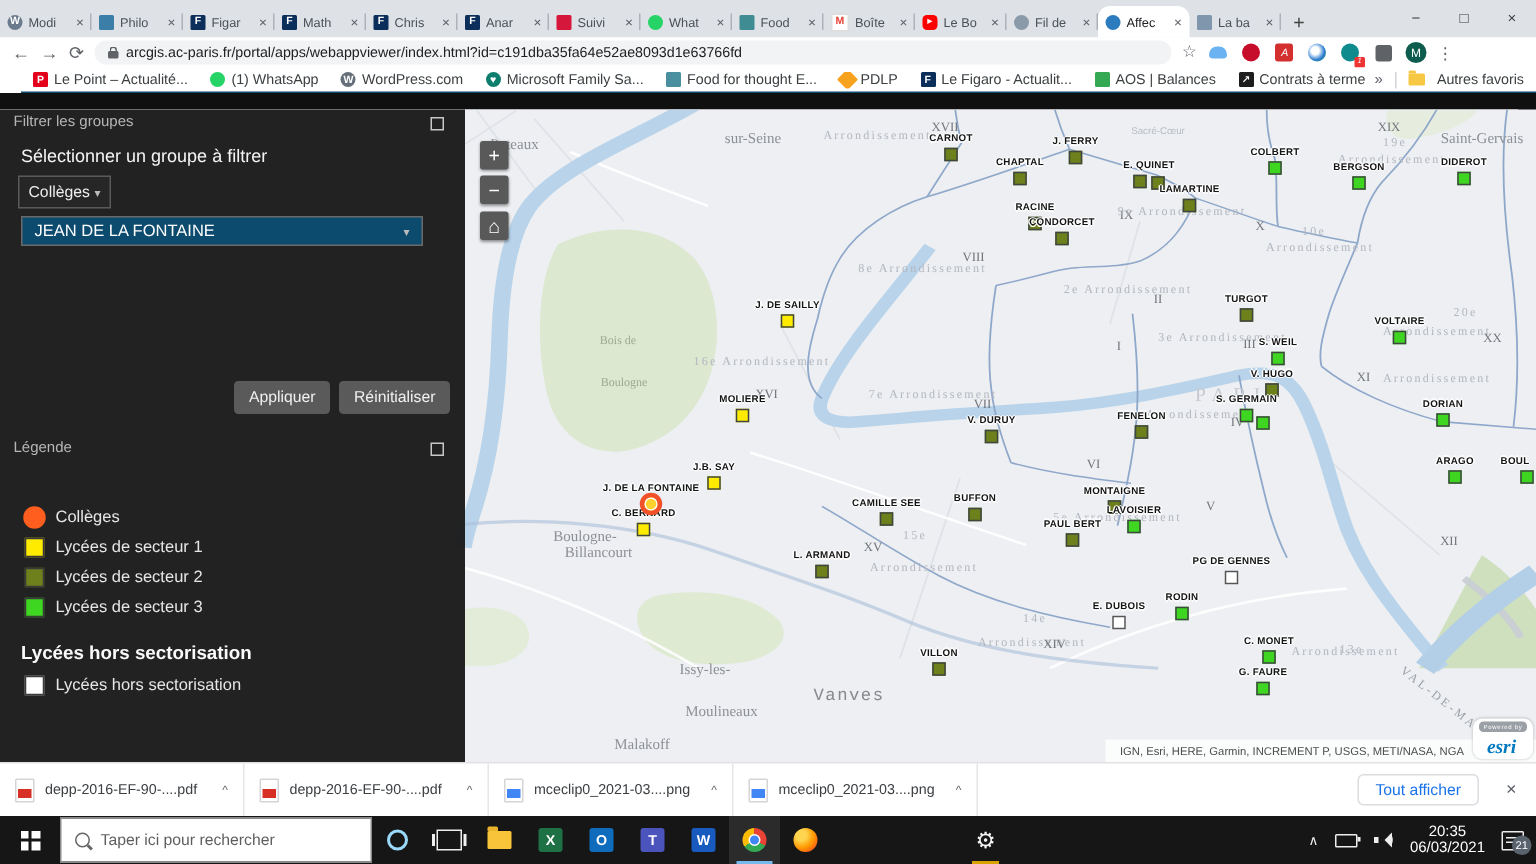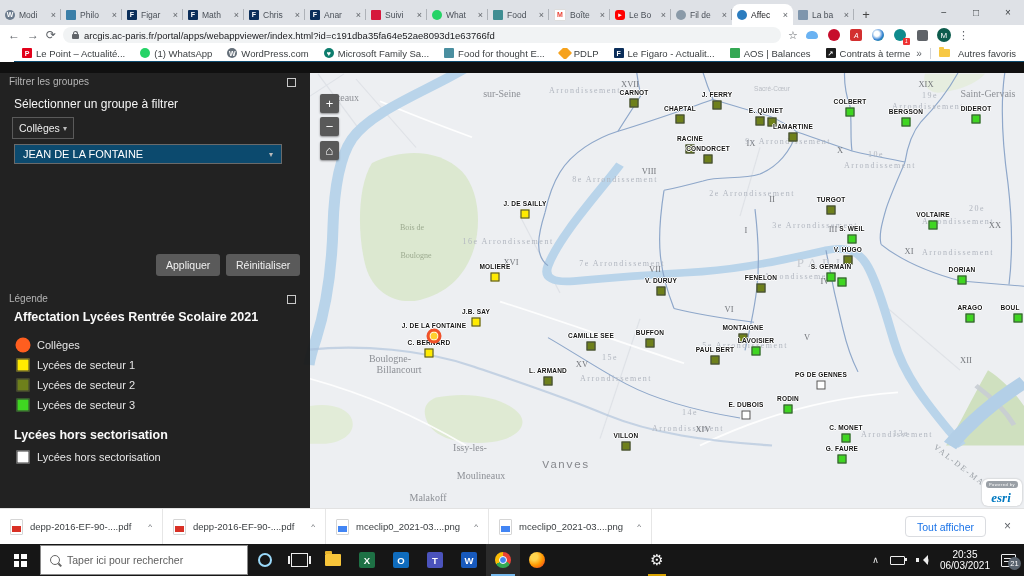--- a/index.html
+++ b/index.html
@@ -483,20 +483,21 @@
         <div class="sq w" style="left: 746px; top: 342px;"></div>
         <div class="schl" style="left: 746px; top: 335px;">E. DUBOIS</div>
         <div class="fontaine" style="left: 434px; top: 263px;"></div>
         <div class="schl" style="left: 434px; top: 256px;">J. DE LA FONTAINE</div>
       </div>
 
     <div class="zbtn" style="left:320px;top:21px">+</div>
     <div class="zbtn" style="left:320px;top:44px">−</div>
     <div class="zbtn" style="left:320px;top:68px">⌂</div>
 
+    <div class="attr">IGN, Esri, HERE, Garmin, INCREMENT P, USGS, METI/NASA, NGA</div>
     <div class="esri">
       <span class="pb">Powered by</span>
       <span class="et">esri</span>
     </div>
   </div>
 
   <div class="panel panel-filter">
     <div class="phead">Filtrer les groupes</div>
     <div class="pwin"></div>
     <div class="prompt">Sélectionner un groupe à filtrer</div>
@@ -508,21 +509,20 @@
       <span>JEAN DE LA FONTAINE</span>
       <span class="caret">▾</span>
     </div>
     <div class="btn" style="left:156px">Appliquer</div>
     <div class="btn" style="left:226px">Réinitialiser</div>
   </div>
 
   <div class="panel panel-legend">
     <div class="phead">Légende</div>
     <div class="pwin"></div>
-    <div class="legtitle">Affectation Lycées Rentrée Scolaire 2021</div>
     <div id="legend1">
         <span class="legsw" style="left: 23px; top: 55px; height: 15px; width: 15px; background: rgb(255, 94, 31); border-radius: 50%;"></span>
         <span class="leglbl" style="left: 37px; top: 55px;">Collèges</span>
         <span class="legsw" style="left: 23px; top: 75px; height: 11px; width: 11px; background: rgb(255, 235, 0); border: 1px solid rgb(58, 58, 58);"></span>
         <span class="leglbl" style="left: 37px; top: 75px;">Lycées de secteur 1</span>
         <span class="legsw" style="left: 23px; top: 95px; height: 11px; width: 11px; background: rgb(110, 128, 27); border: 1px solid rgb(58, 58, 58);"></span>
         <span class="leglbl" style="left: 37px; top: 95px;">Lycées de secteur 2</span>
         <span class="legsw" style="left: 23px; top: 115px; height: 11px; width: 11px; background: rgb(63, 214, 33); border: 1px solid rgb(58, 58, 58);"></span>
         <span class="leglbl" style="left: 37px; top: 115px;">Lycées de secteur 3</span>
       </div>

